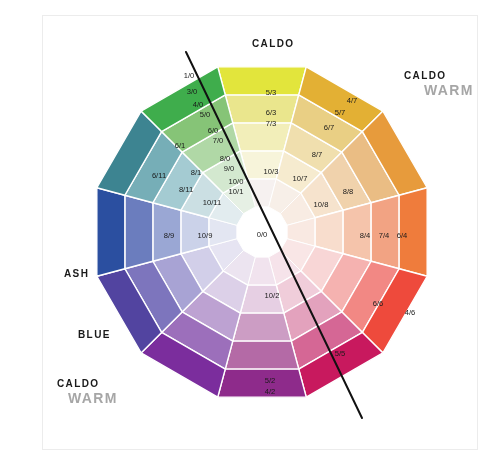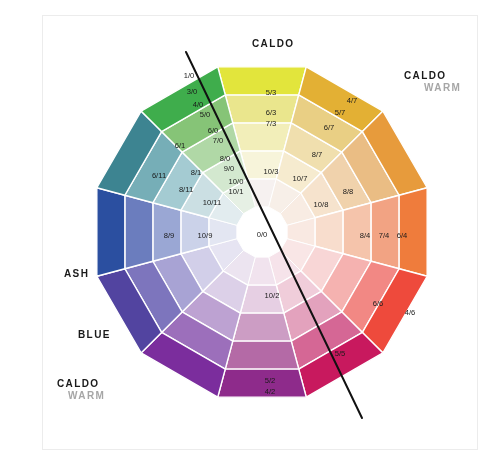--- a/index.html
+++ b/index.html
@@ -37,21 +37,21 @@
     font-family:"Liberation Sans", sans-serif;
     font-size:10px;
     font-weight:bold;
     color:#1a1a1a;
     letter-spacing:1.4px;
     white-space:nowrap;
   }
   .axis-sub{
     position:absolute;
     font-family:"Liberation Sans", sans-serif;
-    font-size:10px;
+    font-size:14px;
     font-weight:bold;
     color:#a6a6a6;
     letter-spacing:1.4px;
     white-space:nowrap;
   }
 </style>
 </head>
 <body>
 
 <div id="frame"></div>

